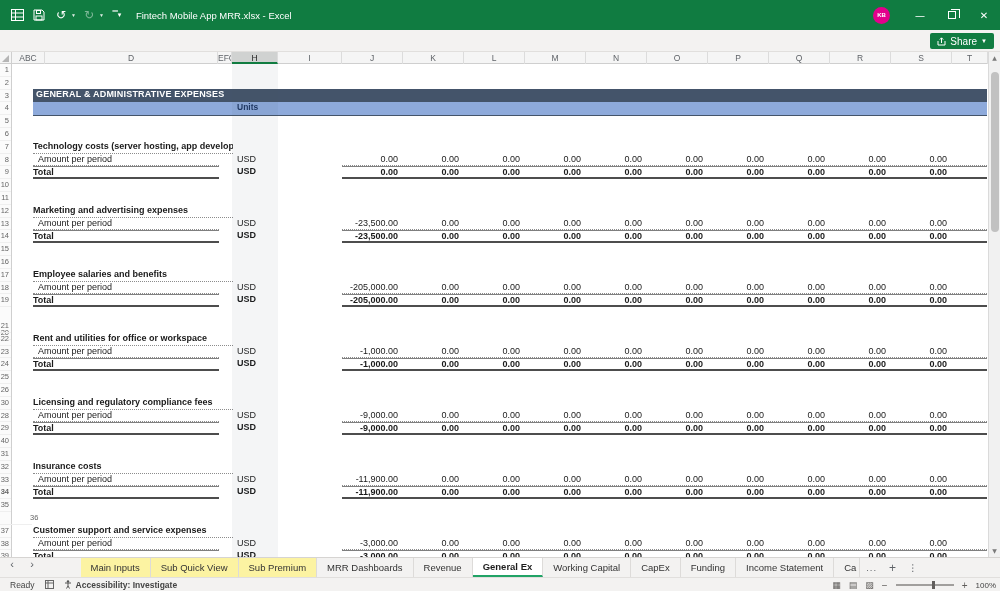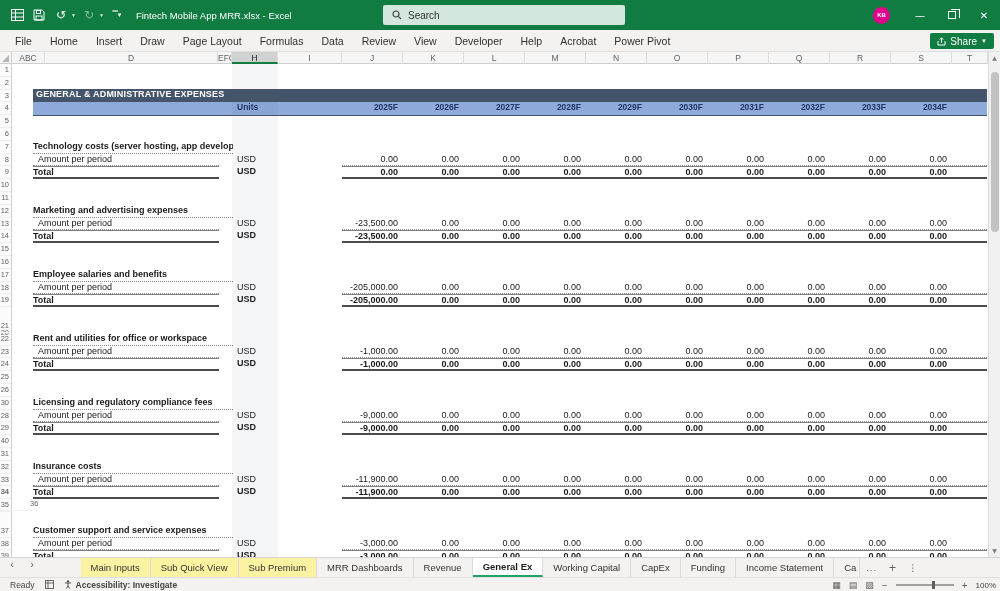--- a/index.html
+++ b/index.html
@@ -104,55 +104,31 @@
             <rect x="3.5" y="1.5" width="4" height="3" fill="none" stroke="#fff"></rect>
           </svg>
       </span>
       <span class="ico">↺</span>
         <span class="chev">▼</span>
       <span class="ico dim">↻</span>
         <span class="chev dim">▼</span>
       <span class="ico" style="font-size:7px;">▔▾</span>
     </div>
     <span class="doc-title">Fintech Mobile App MRR.xlsx  -  Excel</span>
-    <div class="searchbox">
-      <span>
-        <svg width="10" height="10" viewBox="0 0 10 10">
-            <circle cx="4" cy="4" r="3" fill="none" stroke="#444" stroke-width="1.2"></circle>
-            <line x1="6.3" y1="6.3" x2="9" y2="9" stroke="#444" stroke-width="1.2"></line>
-          </svg>
-      </span>
-      <span>Search</span>
-    </div>
     <div class="tb-right">
       <span class="avatar">KB</span>
       <span class="winbtn">—</span>
       <span class="winbtn">
           <span class="restore-glyph"></span>
         </span>
       <span class="winbtn">✕</span>
     </div>
   </div>
 
   <div class="ribbon">
-    <div class="rtabs">
-        <div class="rtab">File</div>
-        <div class="rtab">Home</div>
-        <div class="rtab">Insert</div>
-        <div class="rtab">Draw</div>
-        <div class="rtab">Page Layout</div>
-        <div class="rtab">Formulas</div>
-        <div class="rtab">Data</div>
-        <div class="rtab">Review</div>
-        <div class="rtab">View</div>
-        <div class="rtab">Developer</div>
-        <div class="rtab">Help</div>
-        <div class="rtab">Acrobat</div>
-        <div class="rtab">Power Pivot</div>
-      </div>
     <div class="share-btn">
       <span>
         <svg width="9" height="9" viewBox="0 0 9 9">
             <path d="M1 4v4h7V4" fill="none" stroke="#fff"></path>
             <line x1="4.5" y1="6" x2="4.5" y2="1" stroke="#fff"></line>
             <path d="M2.8 2.6 4.5 0.8 6.2 2.6" fill="none" stroke="#fff"></path>
           </svg>
       </span>
       <span>Share</span>
       <span class="carr">▼</span>
@@ -209,41 +185,29 @@
         <div class="rownum" style="top: 320px; height: 12.8px; line-height: 12.8px;">26</div>
         <div class="rownum" style="top: 332.8px; height: 12.8px; line-height: 12.8px;">30</div>
         <div class="rownum" style="top: 345.6px; height: 12.8px; line-height: 12.8px;">28</div>
         <div class="rownum" style="top: 358.4px; height: 12.8px; line-height: 12.8px;">29</div>
         <div class="rownum" style="top: 371.2px; height: 12.8px; line-height: 12.8px;">40</div>
         <div class="rownum" style="top: 384px; height: 12.8px; line-height: 12.8px;">31</div>
         <div class="rownum" style="top: 396.8px; height: 12.8px; line-height: 12.8px;">32</div>
         <div class="rownum" style="top: 409.6px; height: 12.8px; line-height: 12.8px;">33</div>
         <div class="rownum" style="top: 422.4px; height: 12.8px; line-height: 12.8px; font-weight: bold;">34</div>
         <div class="rownum" style="top: 435.2px; height: 12.8px; line-height: 12.8px;">35</div>
-        <div class="rownum" style="top: 434px; height: 12.8px; line-height: 12.8px; padding-left: 30px;">36</div>
+        <div class="rownum" style="top: 448px; height: 12.8px; line-height: 12.8px; padding-left: 30px;">36</div>
         <div class="rownum" style="top: 460.8px; height: 12.8px; line-height: 12.8px;">37</div>
         <div class="rownum" style="top: 473.6px; height: 12.8px; line-height: 12.8px;">38</div>
         <div class="rownum" style="top: 486.4px; height: 12.8px; line-height: 12.8px;">39</div>
       </div>
     <div id="grid-content">
         <div class="cellrow banner" style="top: 25px; left: 33px; width: 954px; height: 27px; line-height: 11.8px;">GENERAL &amp; ADMINISTRATIVE EXPENSES</div>
         <div class="cellrow bluehdr" style="top: 38.4px; left: 33px; width: 954px; height: 12.8px; line-height: 11.8px;">
           <span class="units">Units</span>
-          <span class="yearwrap">
-            <span class="yearcell">2025F</span>
-            <span class="yearcell">2026F</span>
-            <span class="yearcell">2027F</span>
-            <span class="yearcell">2028F</span>
-            <span class="yearcell">2029F</span>
-            <span class="yearcell">2030F</span>
-            <span class="yearcell">2031F</span>
-            <span class="yearcell">2032F</span>
-            <span class="yearcell">2033F</span>
-            <span class="yearcell">2034F</span>
-          </span>
         </div>
         <div class="cellrow lbl b dotted" style="top: 76.8px; left: 33px; width: 200px; height: 12.8px; line-height: 11.8px;">Technology costs (server hosting, app developmen</div>
         <div class="cellrow lbl dotted" style="top: 89.6px; left: 33px; width: 186px; height: 12.8px; line-height: 11.8px;">&nbsp;&nbsp;Amount per period</div>
         <div class="cellrow unitcell" style="top: 89.6px; left: 237px; width: 40px; height: 12.8px; line-height: 11.8px;">USD</div>
         <div class="cellrow valwrap dotted" style="top: 89.6px; left: 342px; width: 645px; height: 12.8px; line-height: 11.8px;">
           <span class="valcell" style="line-height: 11.8px;">0.00</span>
           <span class="valcell" style="line-height: 11.8px;">0.00</span>
           <span class="valcell" style="line-height: 11.8px;">0.00</span>
           <span class="valcell" style="line-height: 11.8px;">0.00</span>
           <span class="valcell" style="line-height: 11.8px;">0.00</span>

